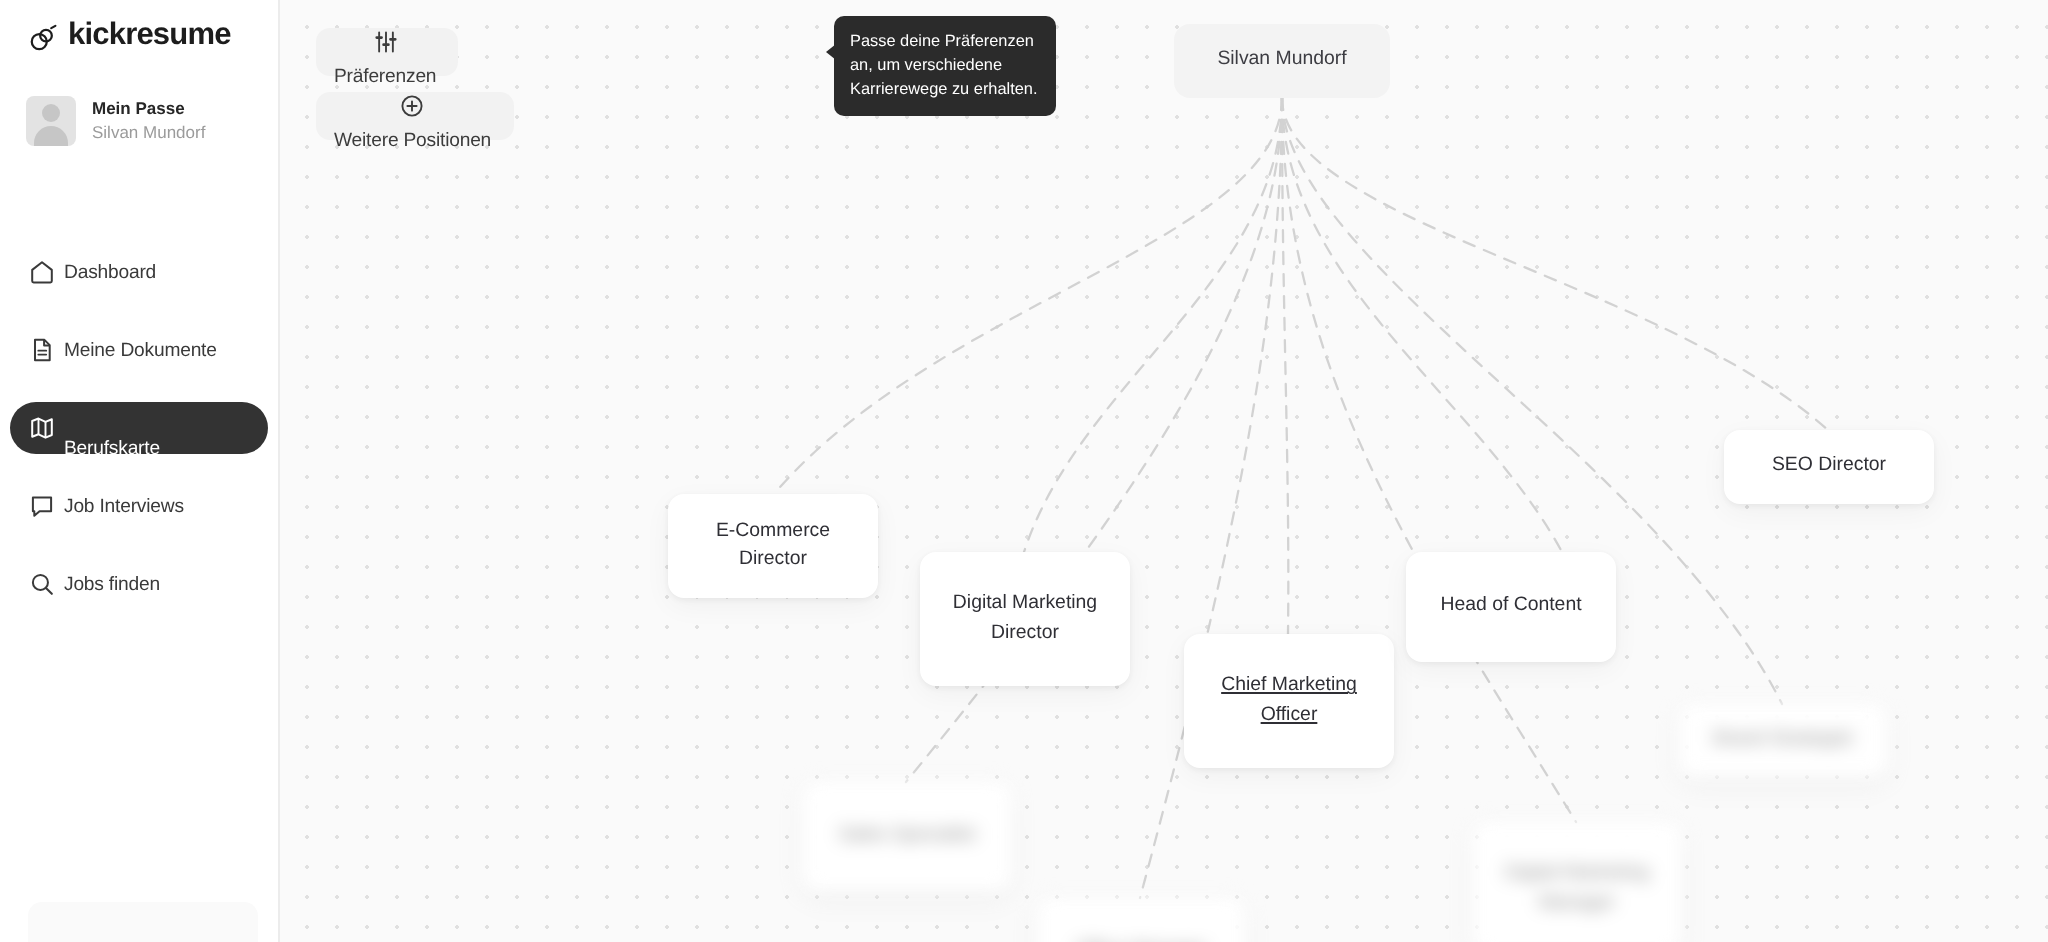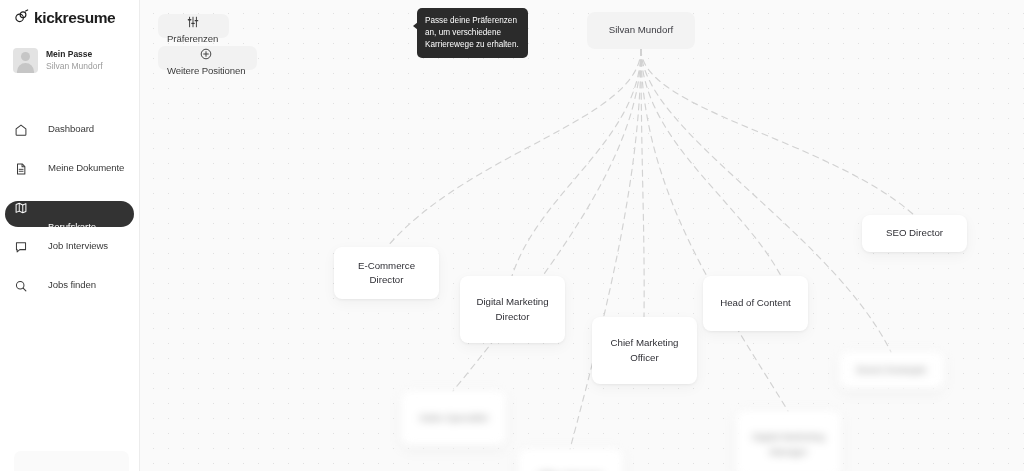--- a/index.html
+++ b/index.html
@@ -14,21 +14,21 @@
   
   #sidebar {
     position: relative;
     width: 140px; height: 471px;
     background: #ffffff;
     border-right: 1px solid #ececec;
     flex: 0 0 140px;
     z-index: 30;
   }
   .brand {
-    display: flex; align-items: flex-start; gap: 5px;
+    display: flex; align-items: flex-end; gap: 5px;
     padding: 9px 0 0 14px;
   }
   .brand-mark { width: 15px; height: 15px; display: block; flex: 0 0 15px; }
   .brand-name {
     font-size: 15.5px; font-weight: 700; color: #1d1d1d;
     letter-spacing: -0.4px;
   }
   .account {
     display: flex; align-items: center; gap: 8px;
     padding: 0 0 0 13px; margin-top: 21px;
@@ -47,21 +47,21 @@
     content: ""; position: absolute;
     width: 17px; height: 10px; border-radius: 9px 9px 0 0;
     background: #c6c6c6; left: 4px; top: 15px;
   }
   .account-text { line-height: 1.25; }
   .account-name { font-size: 8.5px; font-weight: 700; color: #272727; }
   .account-user { font-size: 8.5px; color: #9b9b9b; margin-top: 1px; }
 
   .nav { margin-top: 50px; padding: 0 5px; }
   .nav-item {
-    display: flex; align-items: flex-start; gap: 20px;
+    display: flex; align-items: center; gap: 4px;
     height: 26px; padding: 0 9px;
     border-radius: 13px;
     margin-bottom: 13px;
     cursor: pointer;
   }
   .nav-item .nav-ico { width: 14px; height: 14px; flex: 0 0 14px; display:block; }
   .nav-item .nav-lbl { font-size: 9.6px; color: #3a3a3a; letter-spacing: -0.1px; }
   .nav-item.active { background: #333333; }
   .nav-item.active .nav-lbl { color: #ffffff; margin-top: 20px; }
 
@@ -258,21 +258,21 @@
     <div id="nodes">
         <div class="node root" style="left: 447px; top: 12px; width: 108px; height: 37px;">
           <span>Silvan Mundorf</span>
         </div>
         <div class="node" style="left: 194px; top: 247px; width: 105px; height: 52px;">
           <span>E-Commerce Director</span>
         </div>
         <div class="node" style="left: 320px; top: 276px; width: 105px; height: 67px;">
           <span>Digital Marketing Director</span>
         </div>
-        <div class="node" style="left: 452px; top: 317px; width: 105px; height: 67px;">
+        <div class="node" style="left: 452px; top: 317px; width: 105px; height: 67px; text-decoration: underline;">
           <span>Chief Marketing Officer</span>
         </div>
         <div class="node" style="left: 563px; top: 276px; width: 105px; height: 55px;">
           <span>Head of Content</span>
         </div>
         <div class="node" style="left: 722px; top: 215px; width: 105px; height: 37px;">
           <span>SEO Director</span>
         </div>
         <div class="node locked" style="left: 261px; top: 391px; width: 105px; height: 55px;">
           <span>Sales Specialist</span>

